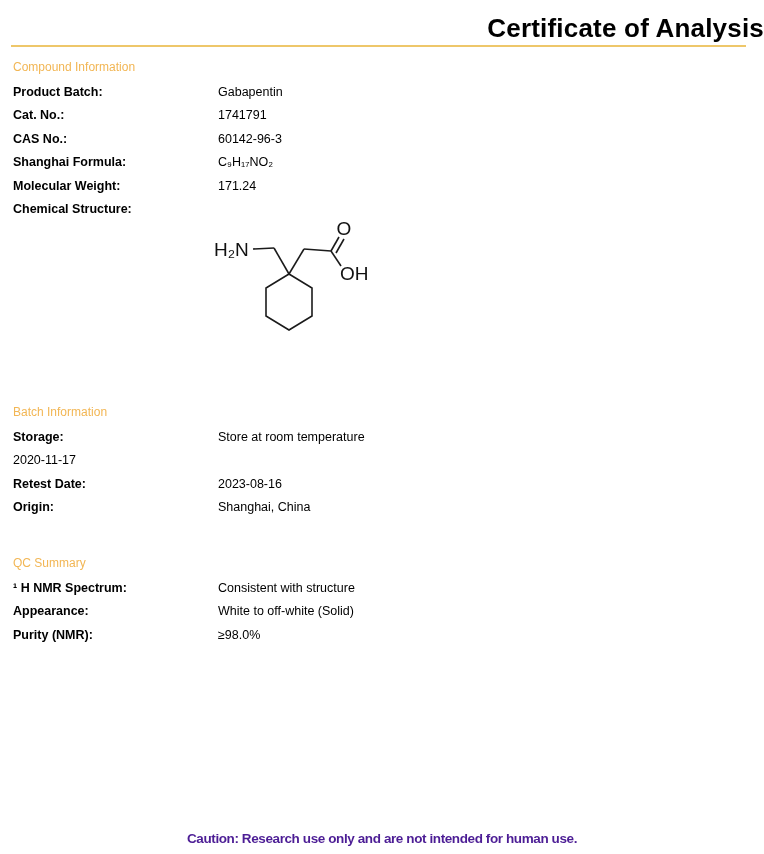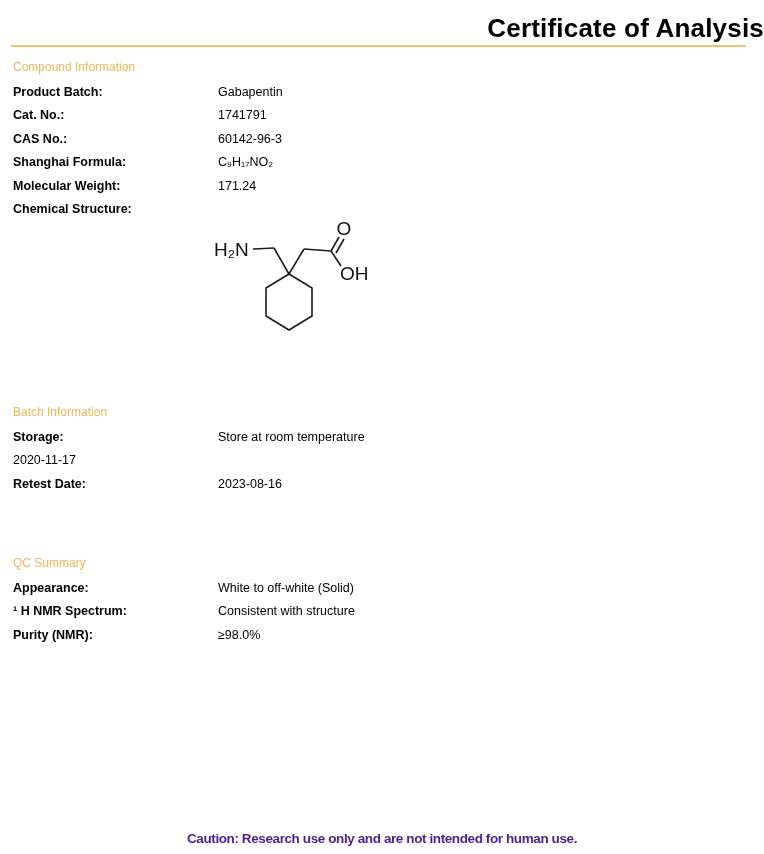--- a/index.html
+++ b/index.html
@@ -147,31 +147,35 @@
       <span class="label">Storage:</span>
       <span class="value">Store at room temperature</span>
     </div>
     <div class="row">
       <span class="value">2020-11-17</span>
     </div>
     <div class="row">
       <span class="label">Retest Date:</span>
       <span class="value">2023-08-16</span>
     </div>
+    <div class="row">
+      <span class="label">Origin:</span>
+      <span class="value">Shanghai, China</span>
+    </div>
   </div>
 
   <div class="section" id="sec-qc">
     <h2>QC Summary</h2>
     <div class="row">
+      <span class="label">¹ H NMR Spectrum:</span>
+      <span class="value">Consistent with structure</span>
+    </div>
+    <div class="row">
       <span class="label">Appearance:</span>
       <span class="value">White to off-white (Solid)</span>
-    </div>
-    <div class="row">
-      <span class="label">¹ H NMR Spectrum:</span>
-      <span class="value">Consistent with structure</span>
     </div>
     <div class="row">
       <span class="label">Purity (NMR):</span>
       <span class="value">≥98.0%</span>
     </div>
   </div>
 
   <div class="caution">Caution: Research use only and are not intended for human use.</div>
 
 </div>

